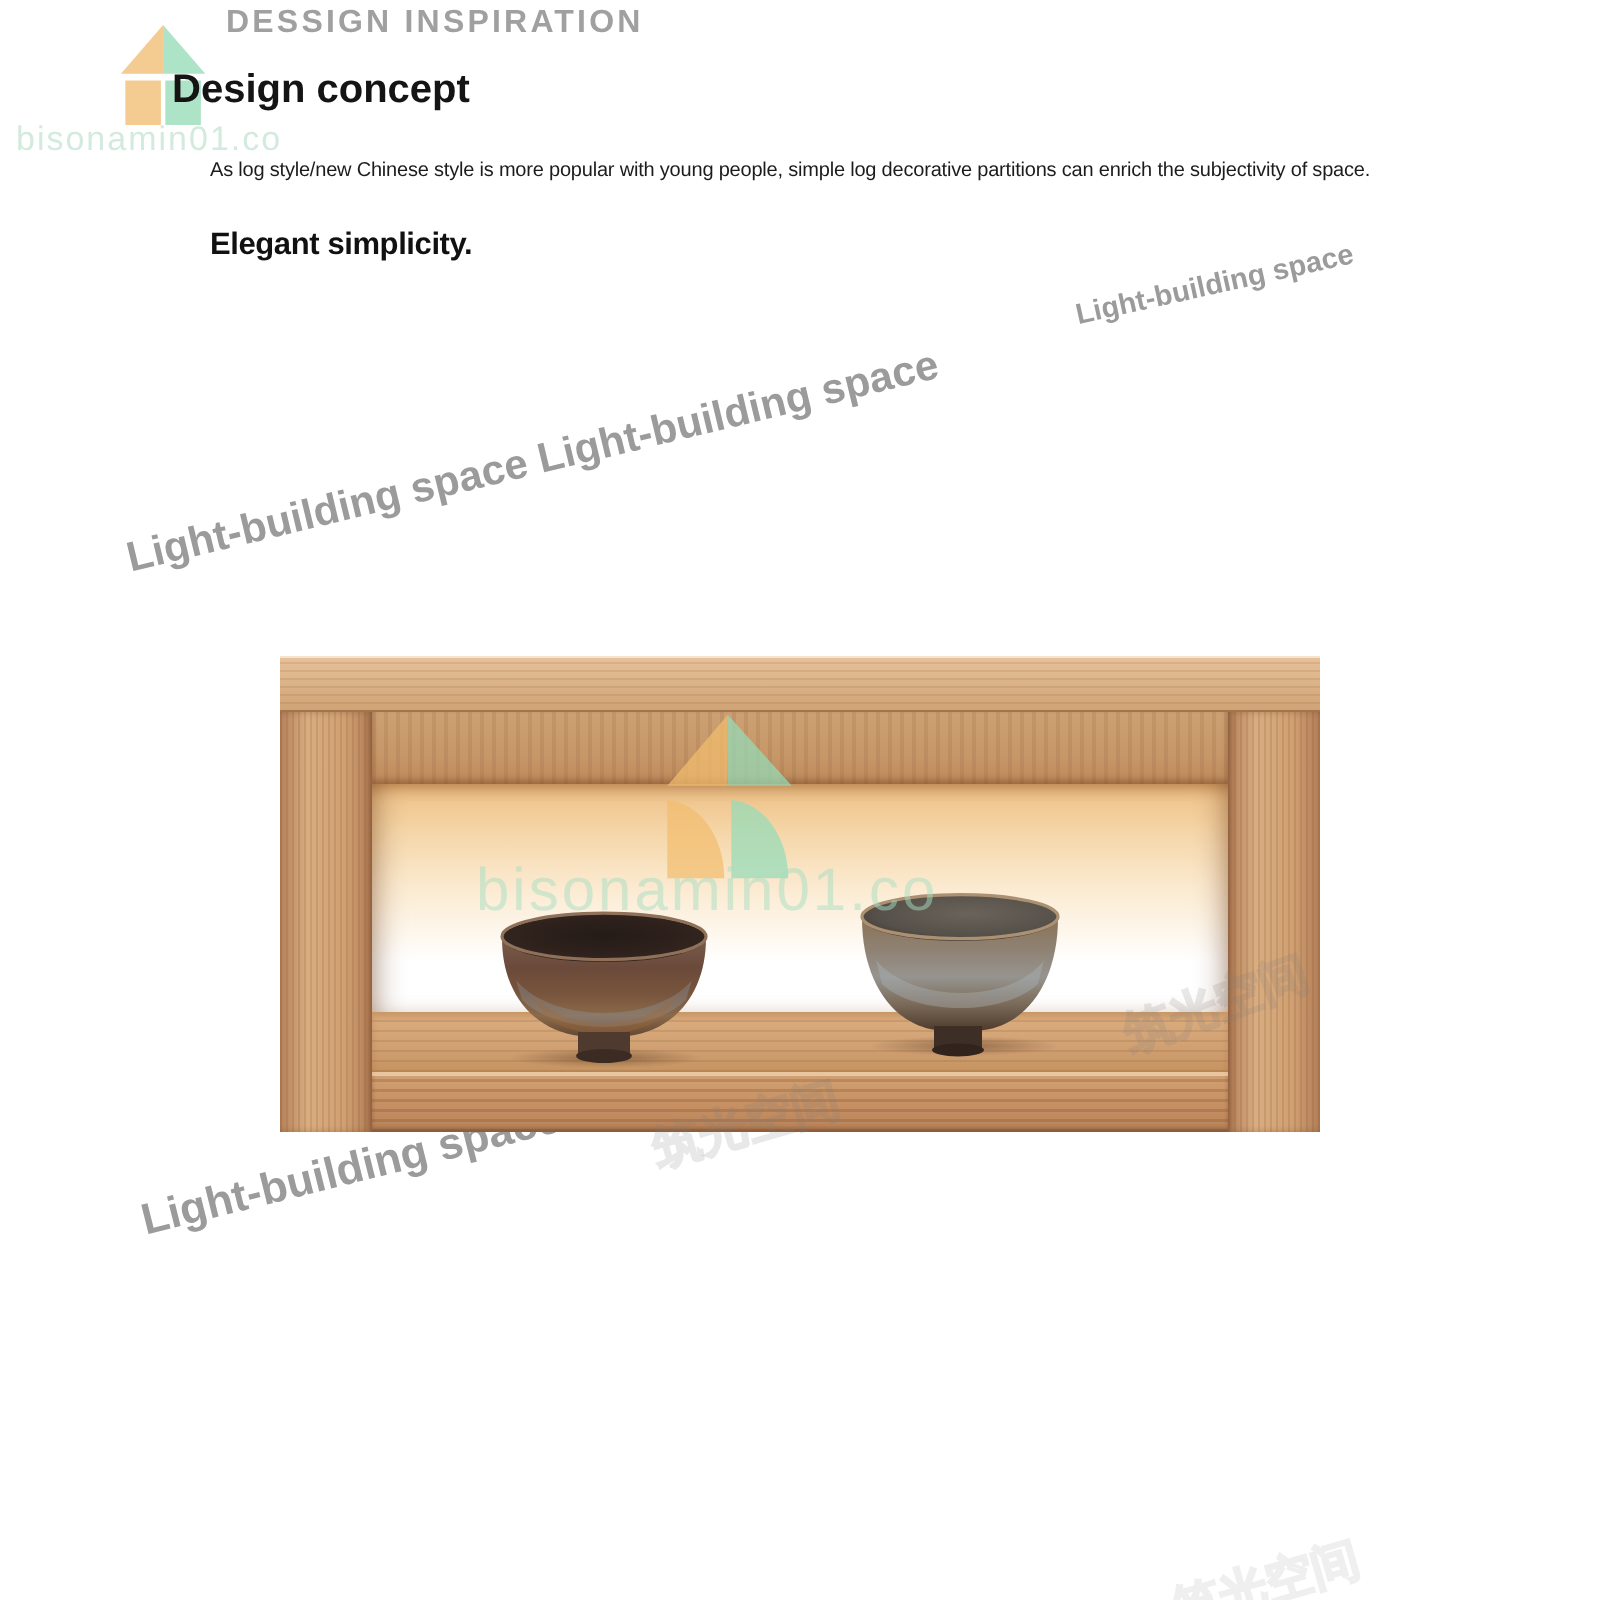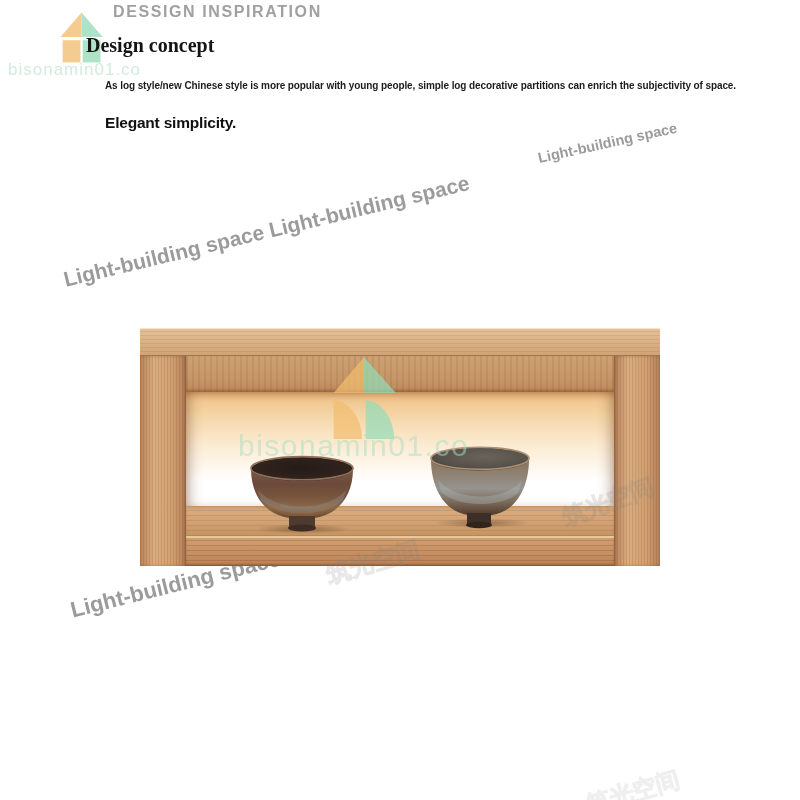--- a/index.html
+++ b/index.html
@@ -3,24 +3,24 @@
 <meta charset="utf-8">
 <style>
   html,body{margin:0;padding:0;background:#fff;}
   #stage{position:relative;width:800px;height:800px;background:#fff;overflow:hidden;
          font-family:"Liberation Sans",sans-serif;}
 
   
   .eyebrow{position:absolute;left:113px;top:3px;font-size:16px;font-weight:bold;
            letter-spacing:1.6px;color:#a0a0a0;text-align:right;}
   .logo-small{position:absolute;left:56px;top:11px;width:50px;height:54px;opacity:.95;}
-  .title{position:absolute;left:86px;top:34px;font-size:20px;font-weight:bold;color:#141414;font-family:Liberation Serif, serif;}
+  .title{position:absolute;left:86px;top:34px;font-size:20px;font-weight:bold;color:#141414;}
   .wm-brand-faint{position:absolute;left:8px;top:60px;font-size:17px;letter-spacing:1px;
            color:rgba(168,216,190,.5);}
-  .body1{position:absolute;left:105px;top:80px;font-size:10px;font-weight:bold;
+  .body1{position:absolute;left:105px;top:80px;font-size:10px;font-weight:normal;
          letter-spacing:-.1px;color:#1c1c1c;white-space:nowrap;}
   .body2{position:absolute;left:105px;top:98px;font-size:8.5px;letter-spacing:-.3px;
          color:#1c1c1c;white-space:nowrap;}
   .body3{position:absolute;left:105px;top:114px;font-size:15.5px;font-weight:bold;
          letter-spacing:-.2px;color:#111;}
 
   
   .wm{position:absolute;font-weight:bold;color:#9b9b9b;white-space:nowrap;}
   .wm-tr{left:540px;top:150px;font-size:14.5px;transform:rotate(-12.5deg);
          transform-origin:left bottom;}

